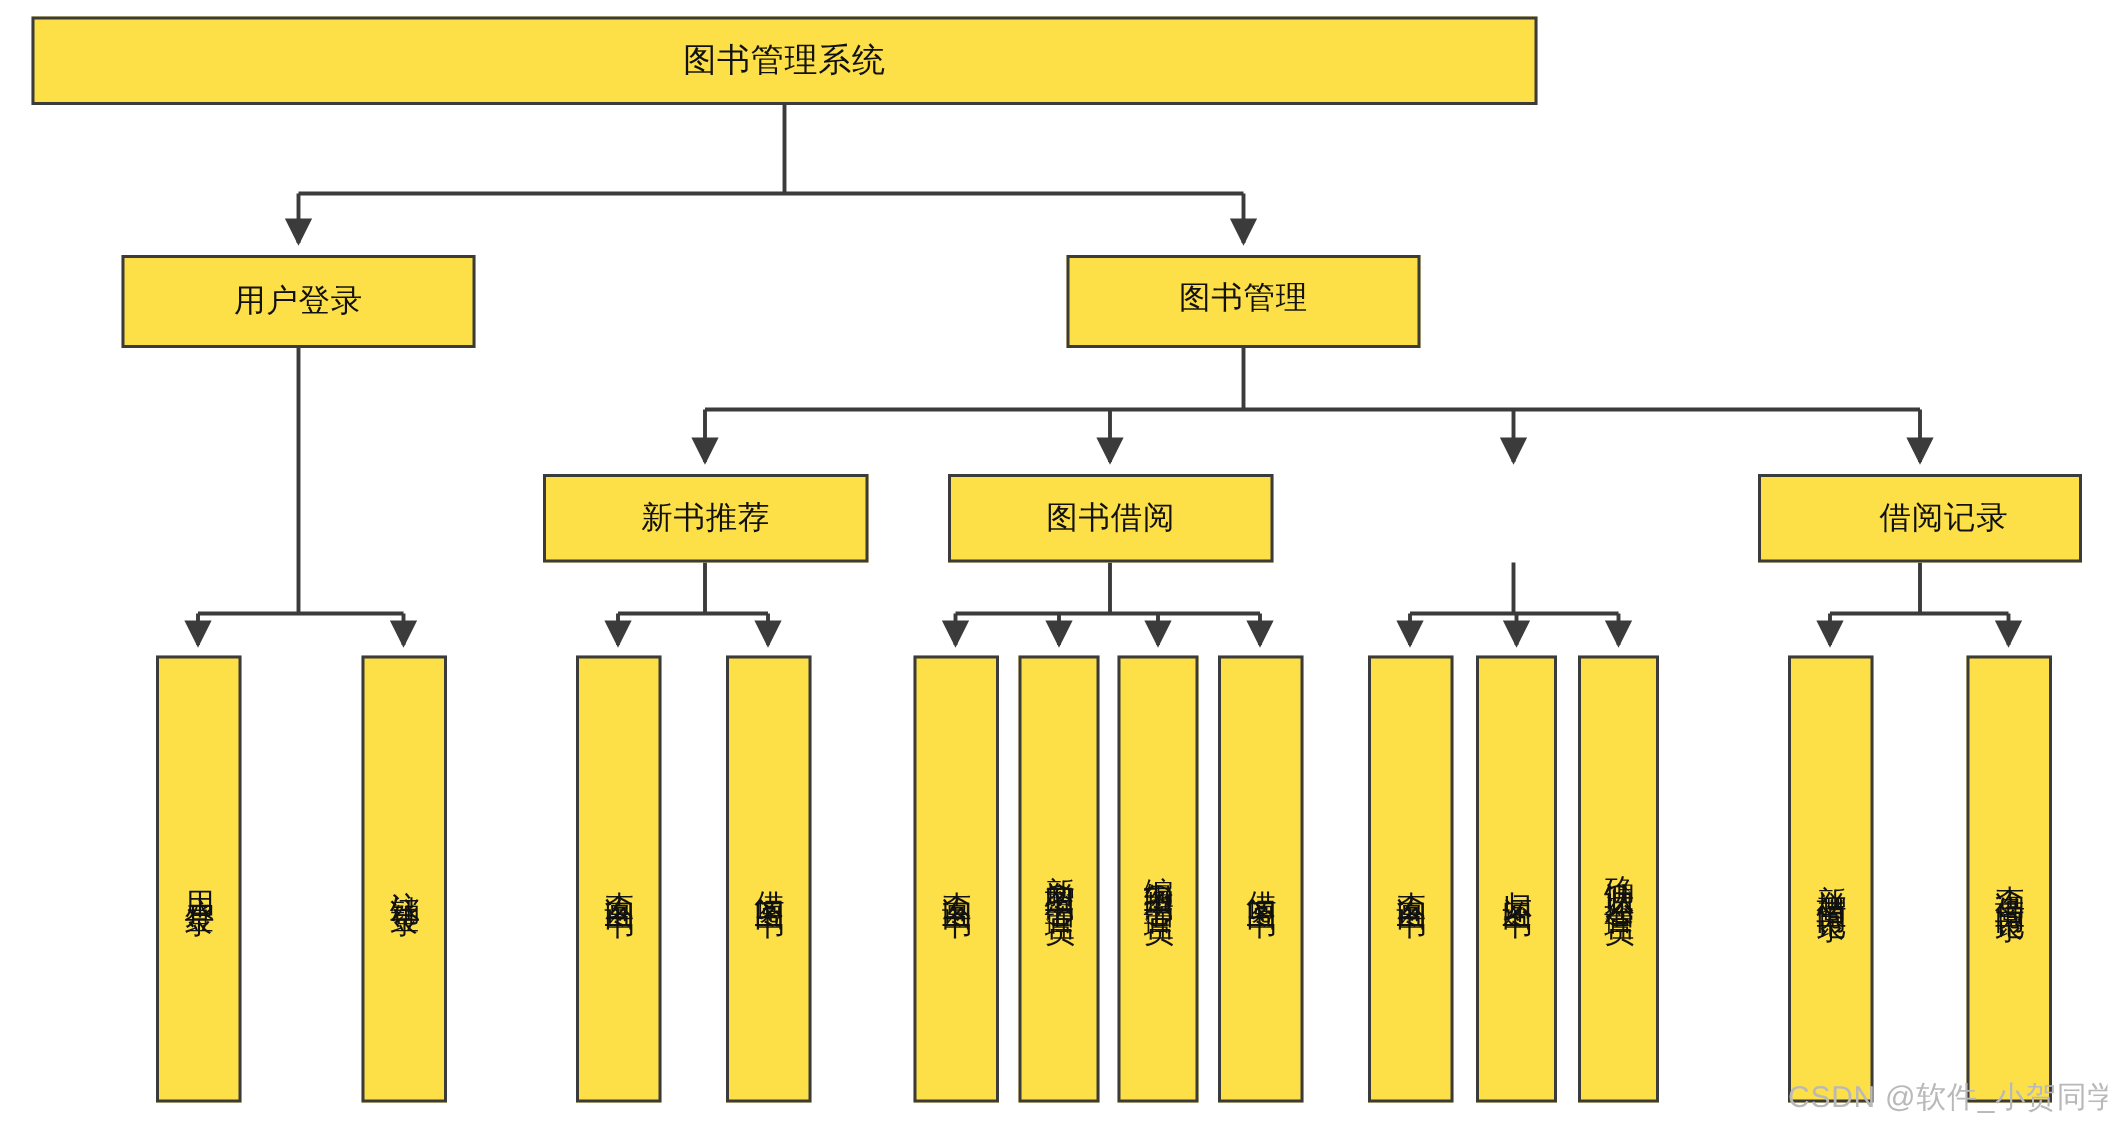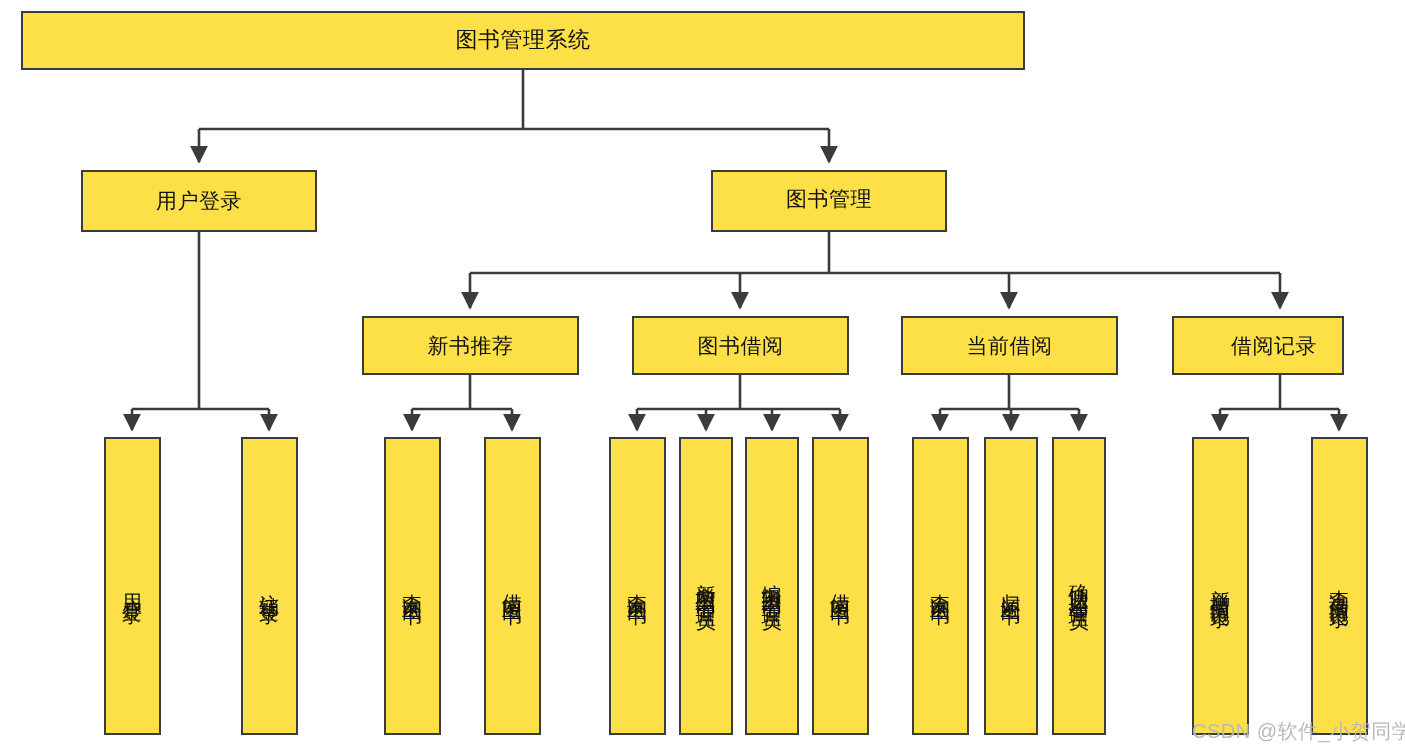--- a/index.html
+++ b/index.html
@@ -133,24 +133,21 @@
   <div class="node horiz" style="left:711px;top:170px;width:236px;height:62px;font-family:Liberation Mono, monospace;">
     <span>图书管理</span>
   </div>
 
   <div class="node horiz" style="left:362px;top:316px;width:217px;height:59px;">
     <span>新书推荐</span>
   </div>
   <div class="node horiz" style="left:632px;top:316px;width:217px;height:59px;">
     <span>图书借阅</span>
   </div>
-  <div class="node horiz" style="left:901px;top:316px;width:217px;height:59px;">
-    <span>当前借阅</span>
-  </div>
-  <div class="node horiz" style="left:1172px;top:316px;width:172px;height:59px;padding-left:32px;">
+  <div class="node horiz" style="left:1172px;top:316px;width:216px;height:59px;padding-left:32px;">
     <span>借阅记录</span>
   </div>
 
   <div class="node vert" style="left:104px;top:437px;width:57px;height:298px;">
     <span class="vtext">用户登录</span>
   </div>
   <div class="node vert" style="left:241px;top:437px;width:57px;height:298px;">
     <span class="vtext">注销登录</span>
   </div>
   <div class="node vert" style="left:384px;top:437px;width:57px;height:298px;">

